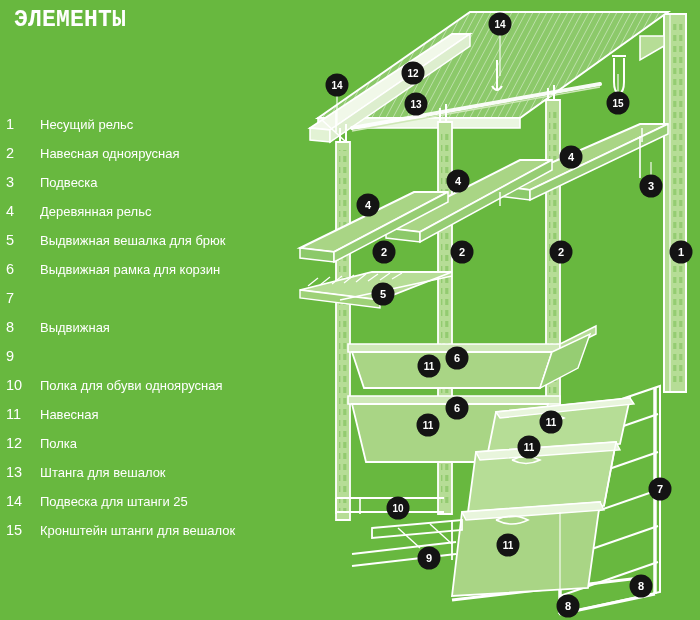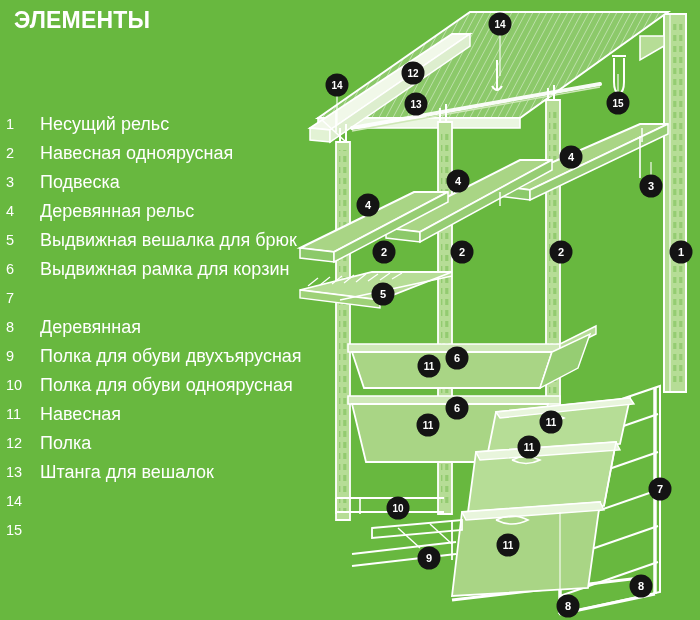--- a/index.html
+++ b/index.html
@@ -7,34 +7,34 @@
     width:700px;height:620px;overflow:hidden;
     background:#68b83f;
     font-family:"Liberation Sans","DejaVu Sans",sans-serif;
   }
   #root{position:relative;width:700px;height:620px;background:#68b83f;}
 
   
   #title{
     position:absolute;left:14px;top:8px;width:400px;
     color:#ffffff;font-size:23px;font-weight:bold;line-height:25px;
-    letter-spacing:.2px;text-transform:uppercase;
+    letter-spacing:.2px;text-transform:uppercase;font-family:Liberation Mono, monospace;
   }
   #title .tl{display:block;white-space:nowrap;}
 
   
   #legend{position:absolute;left:0;top:110px;width:300px;}
   .leg-row{position:relative;height:29px;line-height:29px;}
   .leg-num{
     position:absolute;left:6px;width:24px;text-align:left;
     color:#ffffff;font-size:14.5px;
   }
   .leg-lab{
     position:absolute;left:40px;white-space:nowrap;
-    color:#ffffff;font-size:18px;
+    color:#ffffff;font-size:13px;
   }
 
   
   #diagram{position:absolute;left:0;top:0;width:700px;height:620px;}
   #diagram svg{display:block;}
 
   
   .callout-c{fill:#141414;}
   .callout-t{
     fill:#ffffff;font-family:"Liberation Sans","DejaVu Sans",sans-serif;
@@ -345,43 +345,44 @@
       </div>
       <div class="leg-row">
         <span class="leg-num">6</span>
         <span class="leg-lab">Выдвижная рамка для корзин</span>
       </div>
       <div class="leg-row">
         <span class="leg-num">7</span>
       </div>
       <div class="leg-row">
         <span class="leg-num">8</span>
-        <span class="leg-lab">Деревянная</span>
+        <span class="leg-lab">Выдвижная</span>
       </div>
       <div class="leg-row">
         <span class="leg-num">9</span>
-        <span class="leg-lab">Полка для обуви двухъярусная</span>
       </div>
       <div class="leg-row">
         <span class="leg-num">10</span>
         <span class="leg-lab">Полка для обуви одноярусная</span>
       </div>
       <div class="leg-row">
         <span class="leg-num">11</span>
         <span class="leg-lab">Навесная</span>
       </div>
       <div class="leg-row">
         <span class="leg-num">12</span>
         <span class="leg-lab">Полка</span>
       </div>
       <div class="leg-row">
         <span class="leg-num">13</span>
         <span class="leg-lab">Штанга для вешалок</span>
       </div>
       <div class="leg-row">
         <span class="leg-num">14</span>
+        <span class="leg-lab">Подвеска для штанги 25</span>
       </div>
       <div class="leg-row">
         <span class="leg-num">15</span>
+        <span class="leg-lab">Кронштейн штанги для вешалок</span>
       </div>
     </div>
 
 </div>
 
 </body></html>

